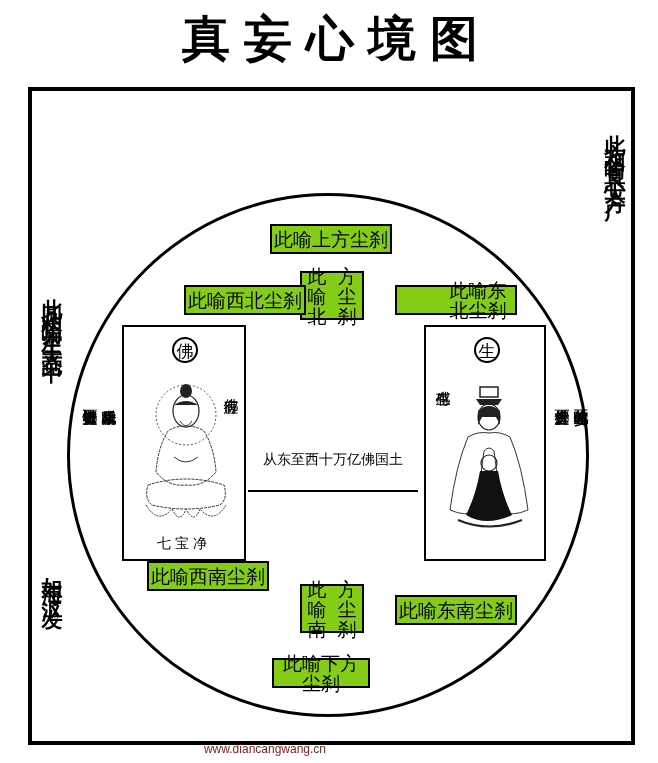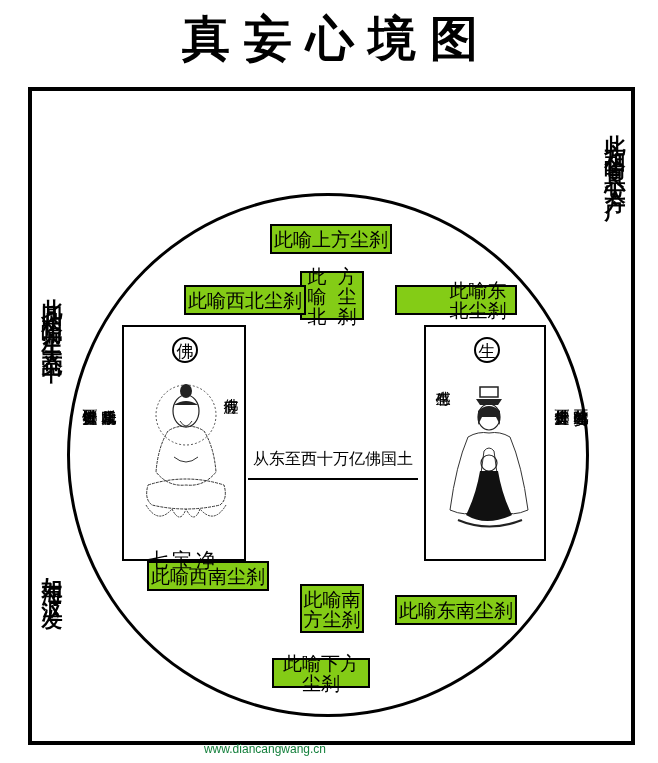--- a/index.html
+++ b/index.html
@@ -8,23 +8,23 @@
   .frame { position:absolute; left:28px; top:87px; width:599px; height:650px; border:4px solid #000; box-sizing:content-box; }
   .circle { position:absolute; left:67px; top:193px; width:522px; height:524px; border:3px solid #000; border-radius:50%; box-sizing:border-box; }
   .vtext { position:absolute; writing-mode:vertical-rl; text-orientation:upright; font-family:"DejaVu Serif", serif; font-weight:bold; }
   .side-left { left:40px; top:282px; font-size:21px; letter-spacing:8px; line-height:24px; }
   .side-right { left:603px; top:118px; font-size:21px; letter-spacing:8px; line-height:24px; }
   .box { position:absolute; border:2px solid #000; background:#84cc16; text-align:center; font-size:19px; line-height:20px; box-sizing:border-box; display:flex; align-items:center; justify-content:center; }
   .box span { display:block; }
   .panel { position:absolute; border:2px solid #000; background:#fff; box-sizing:border-box; }
   .badge { position:absolute; width:26px; height:26px; border:2px solid #000; border-radius:50%; text-align:center; line-height:24px; font-size:17px; box-sizing:border-box; background:#fff; }
   .smallv { position:absolute; writing-mode:vertical-rl; text-orientation:upright; font-size:15px; line-height:17px; letter-spacing:0px; }
-  .caption { position:absolute; font-size:20px; letter-spacing:4px; text-align:center;margin-top:12px; }
-  .center-line { position:absolute; left:248px; top:448px; width:170px; text-align:center; font-size:16px; border-bottom:2px solid #000; line-height:22px; padding-bottom:8px; }
-  .footer { position:absolute; left:0; top:742px; width:530px; text-align:center; font-family:"Liberation Sans", sans-serif; font-size:12px; color:#15803d; }
+  .caption { position:absolute; font-size:14px; letter-spacing:4px; text-align:center; }
+  .center-line { position:absolute; left:248px; top:448px; width:170px; text-align:center; font-size:14px; border-bottom:2px solid #000; line-height:22px; padding-bottom:20px; }
+  .footer { position:absolute; left:0; top:742px; width:530px; text-align:center; font-family:"Liberation Sans", sans-serif; font-size:12px; color:#7f1d1d; }
   .figure { position:absolute; }
 </style>
 </head>
 <body>
 
 <div class="title">真妄心境图</div>
 
 <div class="frame"></div>
 <div class="circle"></div>
 
@@ -39,21 +39,21 @@
   <span>此喻北</span>
   <span>方尘刹</span>
 </div>
 <div class="box" style="left:152px; top:285px; width:122px; height:30px;margin-left:32px;">
     <span>此喻西北尘刹</span>
   </div>
 <div class="box" style="left:395px; top:285px; width:122px; height:30px;padding-left:44px;">
     <span>此喻东北尘刹</span>
   </div>
 
-<div class="box" style="left:300px; top:584px; width:64px; height:49px; flex-direction:column;">
+<div class="box" style="left:300px; top:584px; width:64px; height:49px; ">
   <span>此喻南</span>
   <span>方尘刹</span>
 </div>
 <div class="box" style="left:147px; top:561px; width:122px; height:30px;">
     <span>此喻西南尘刹</span>
   </div>
 <div class="box" style="left:395px; top:595px; width:122px; height:30px;">
     <span>此喻东南尘刹</span>
   </div>
 <div class="box" style="left:272px; top:658px; width:98px; height:30px;">

